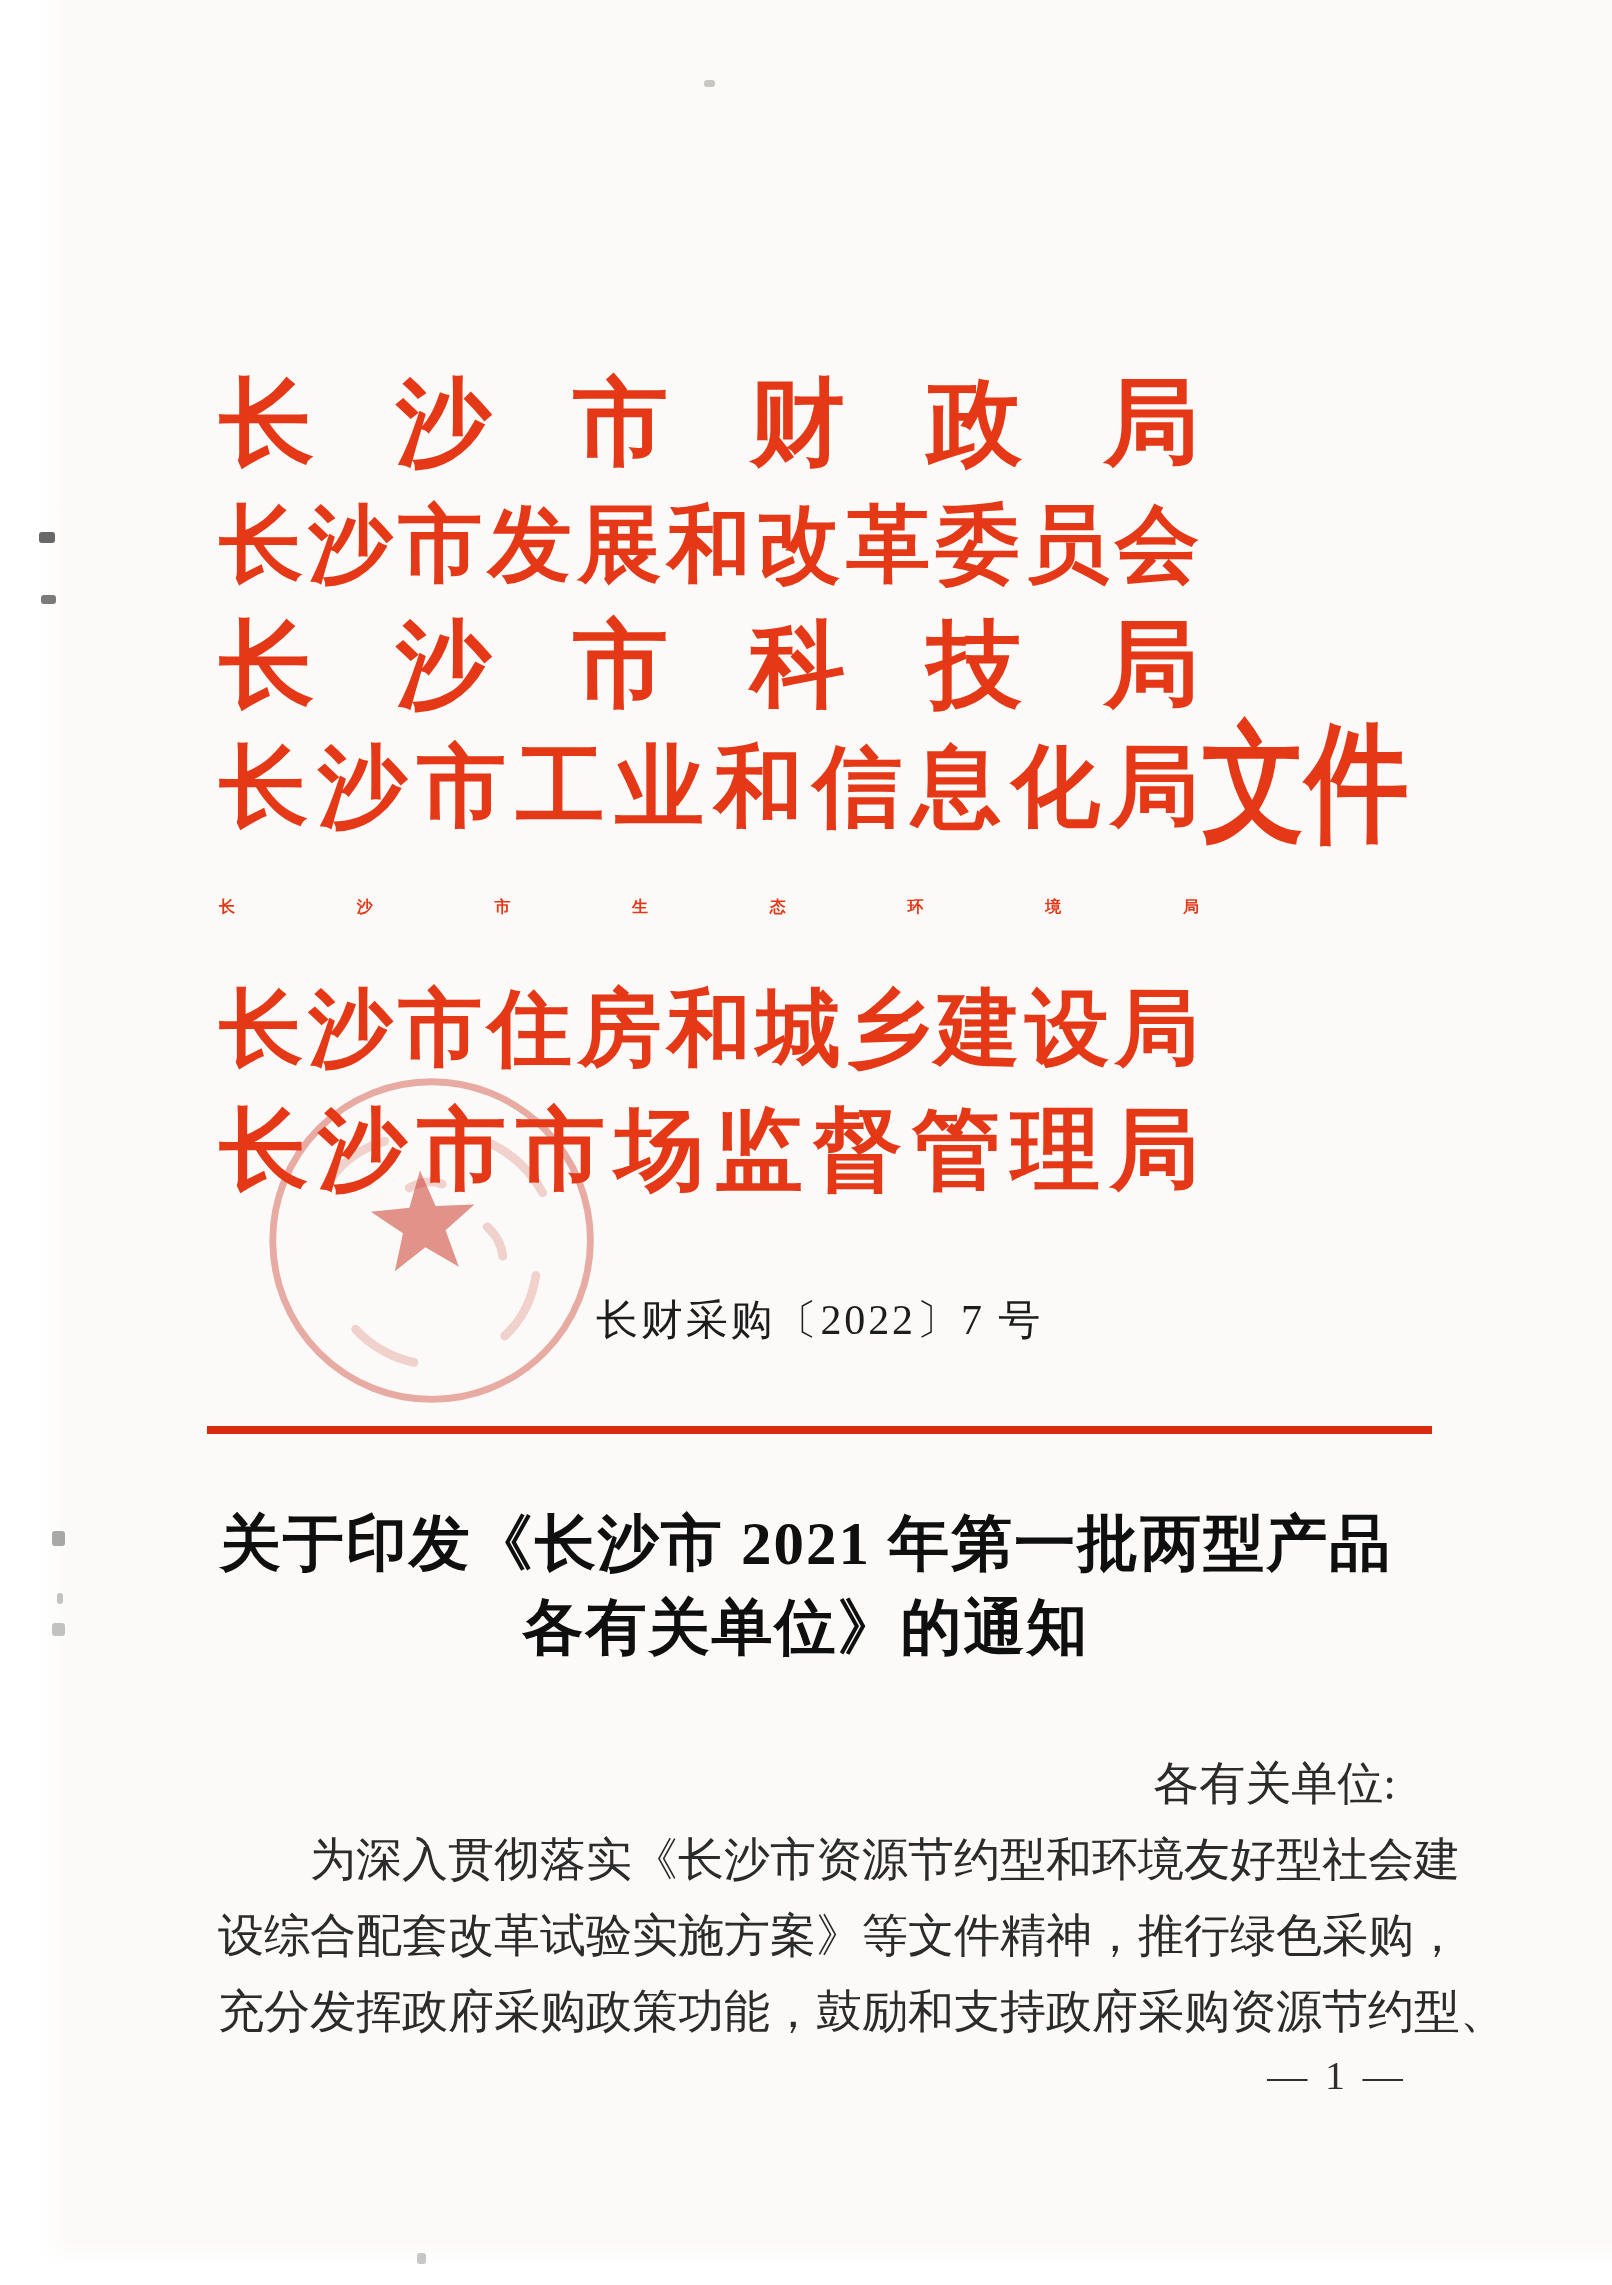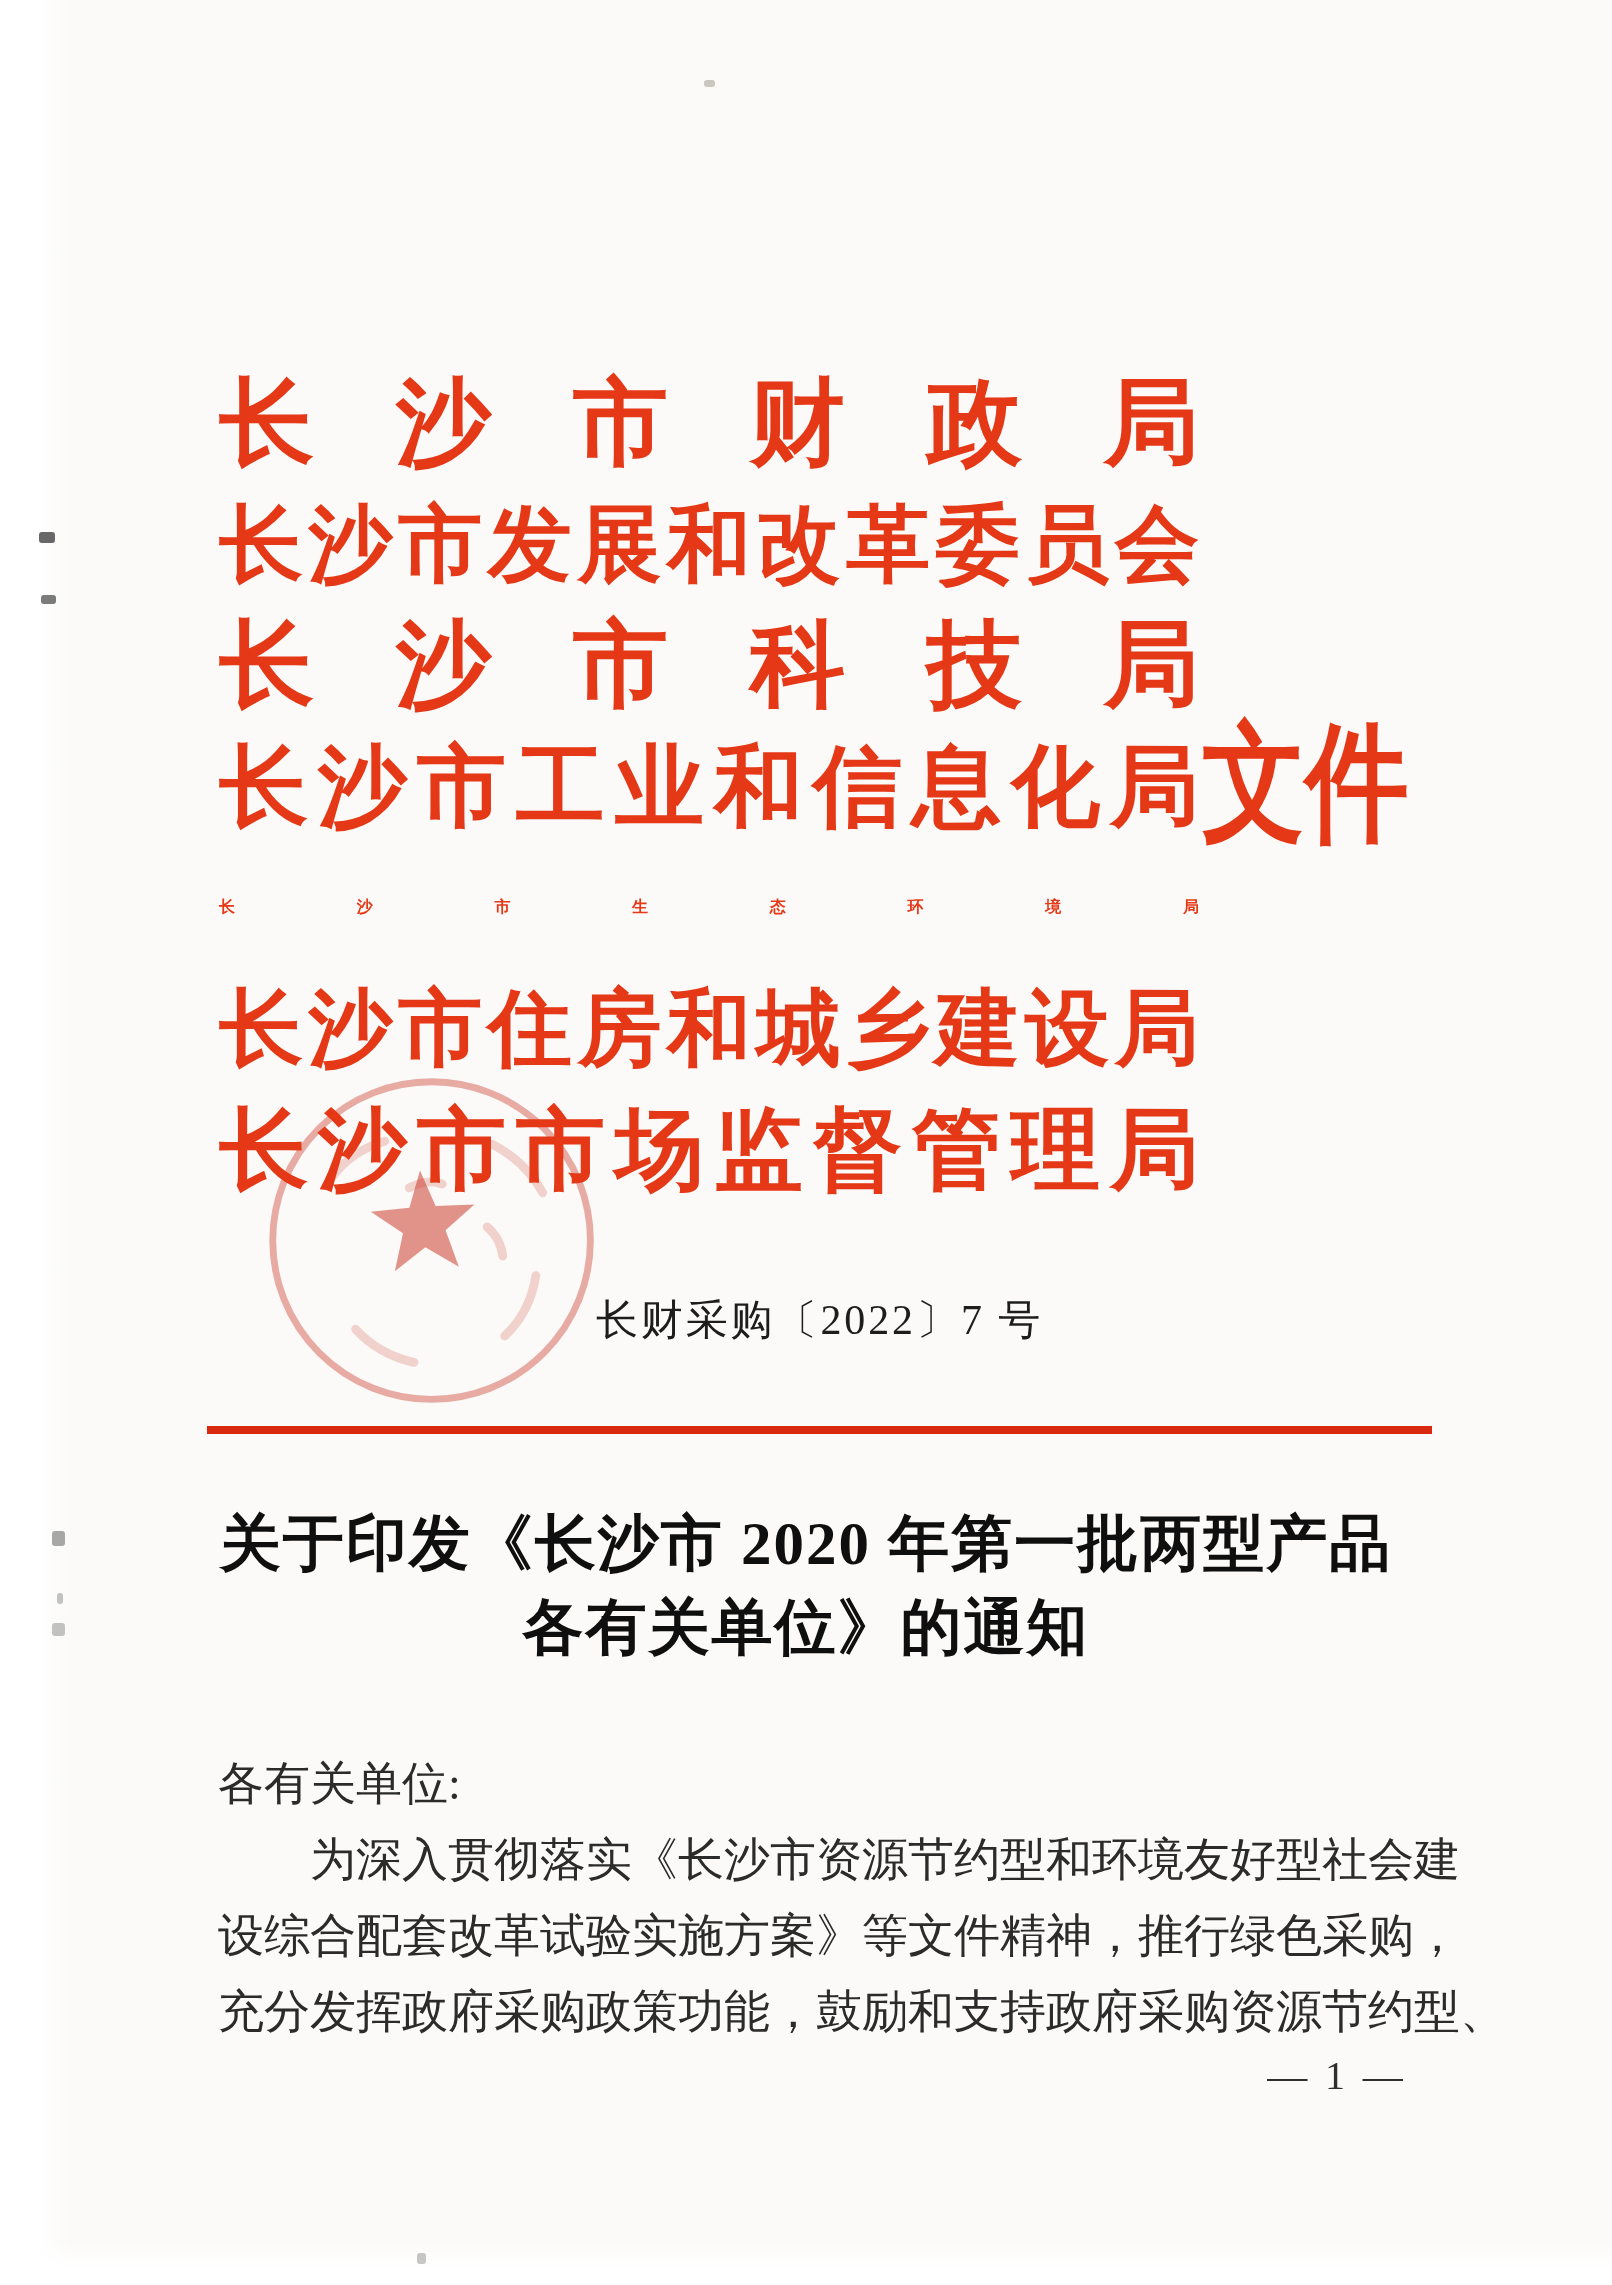--- a/index.html
+++ b/index.html
@@ -66,21 +66,21 @@
     font-family:"Liberation Serif","DejaVu Serif",serif;
     font-weight:900;
     font-size:61px;line-height:84px;
     letter-spacing:2px;
   }
 
   
   .body-block{position:absolute;left:218px;top:1746px;width:1178px;
     color:#2b2b2b;font-size:46px;
     font-family:"Liberation Serif","DejaVu Serif",serif;}
-  .salutation{height:76px;line-height:76px;text-align:left;}
+  .salutation{height:76px;line-height:76px;text-align:right;}
   .body-line{
     display:flex;justify-content:space-between;align-items:center;
     height:76px;white-space:nowrap;
   }
   .body-line.indent{padding-left:92px;}
 
   
   .page-number{
     position:absolute;left:1249px;top:2048px;width:176px;height:55px;
     line-height:55px;text-align:center;
@@ -199,21 +199,21 @@
         <span>局</span>
       </div>
     </div>
   <div class="doc-type">文件</div>
 
   <div class="doc-number">长财采购〔2022〕7 号</div>
 
   <div class="red-rule"></div>
 
   <div class="title">
-    <div>关于印发《长沙市 2020 年第一批两型产品</div>
+    <div>关于印发《长沙市 2021 年第一批两型产品</div>
     <div>各有关单位》的通知</div>
   </div>
 
   <div class="body-block">
     <div class="salutation">各有关单位:</div>
     <div id="para-lines">
         <div class="body-line indent">
           <span>为</span>
           <span>深</span>
           <span>入</span>

